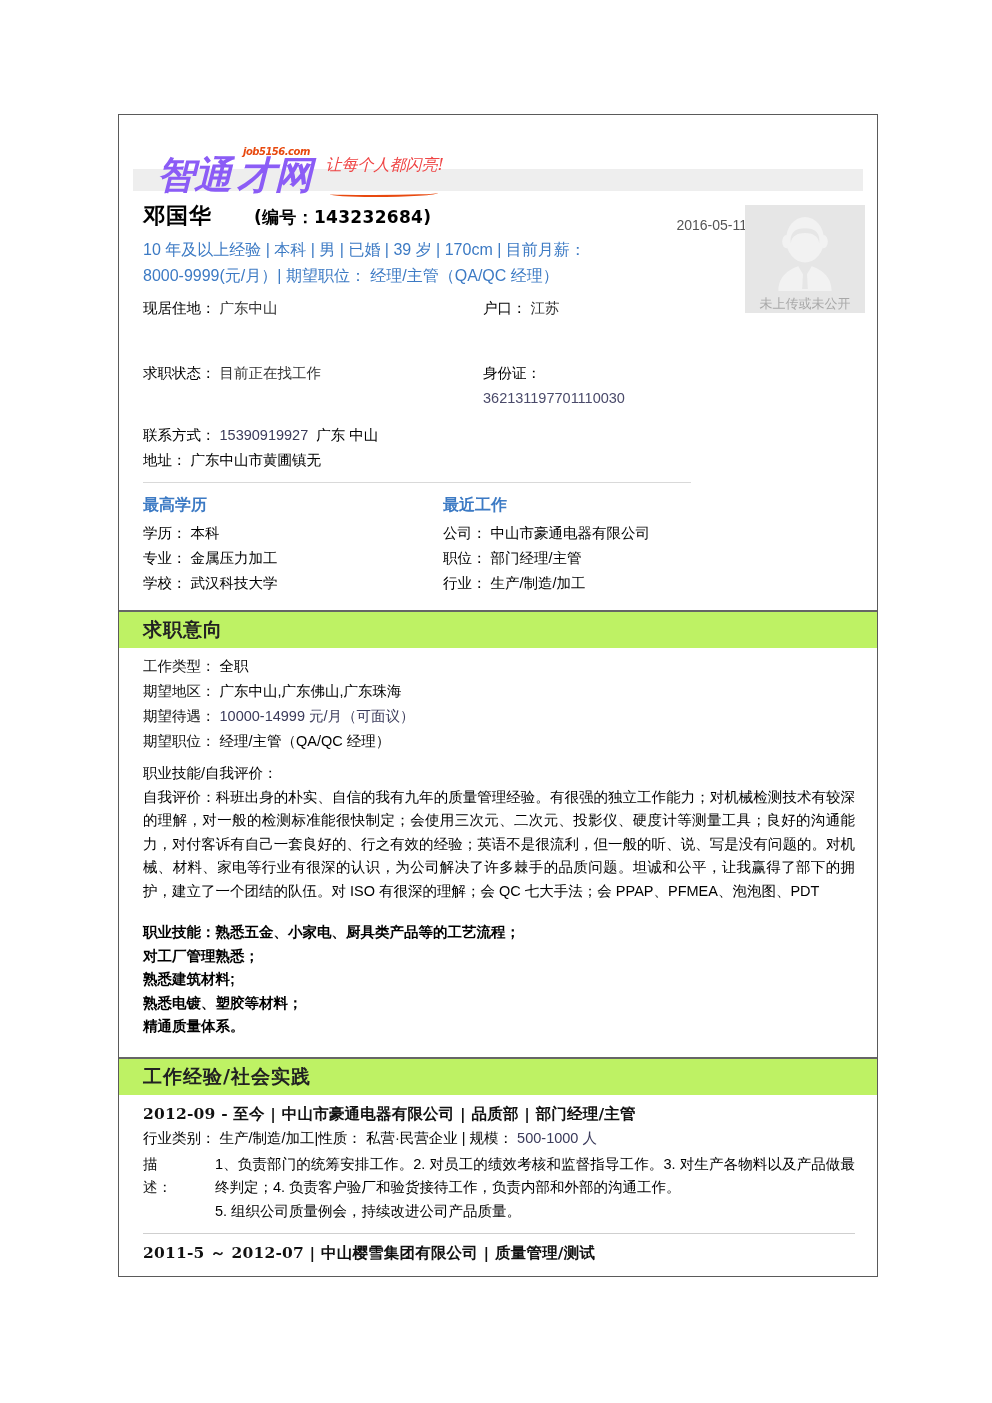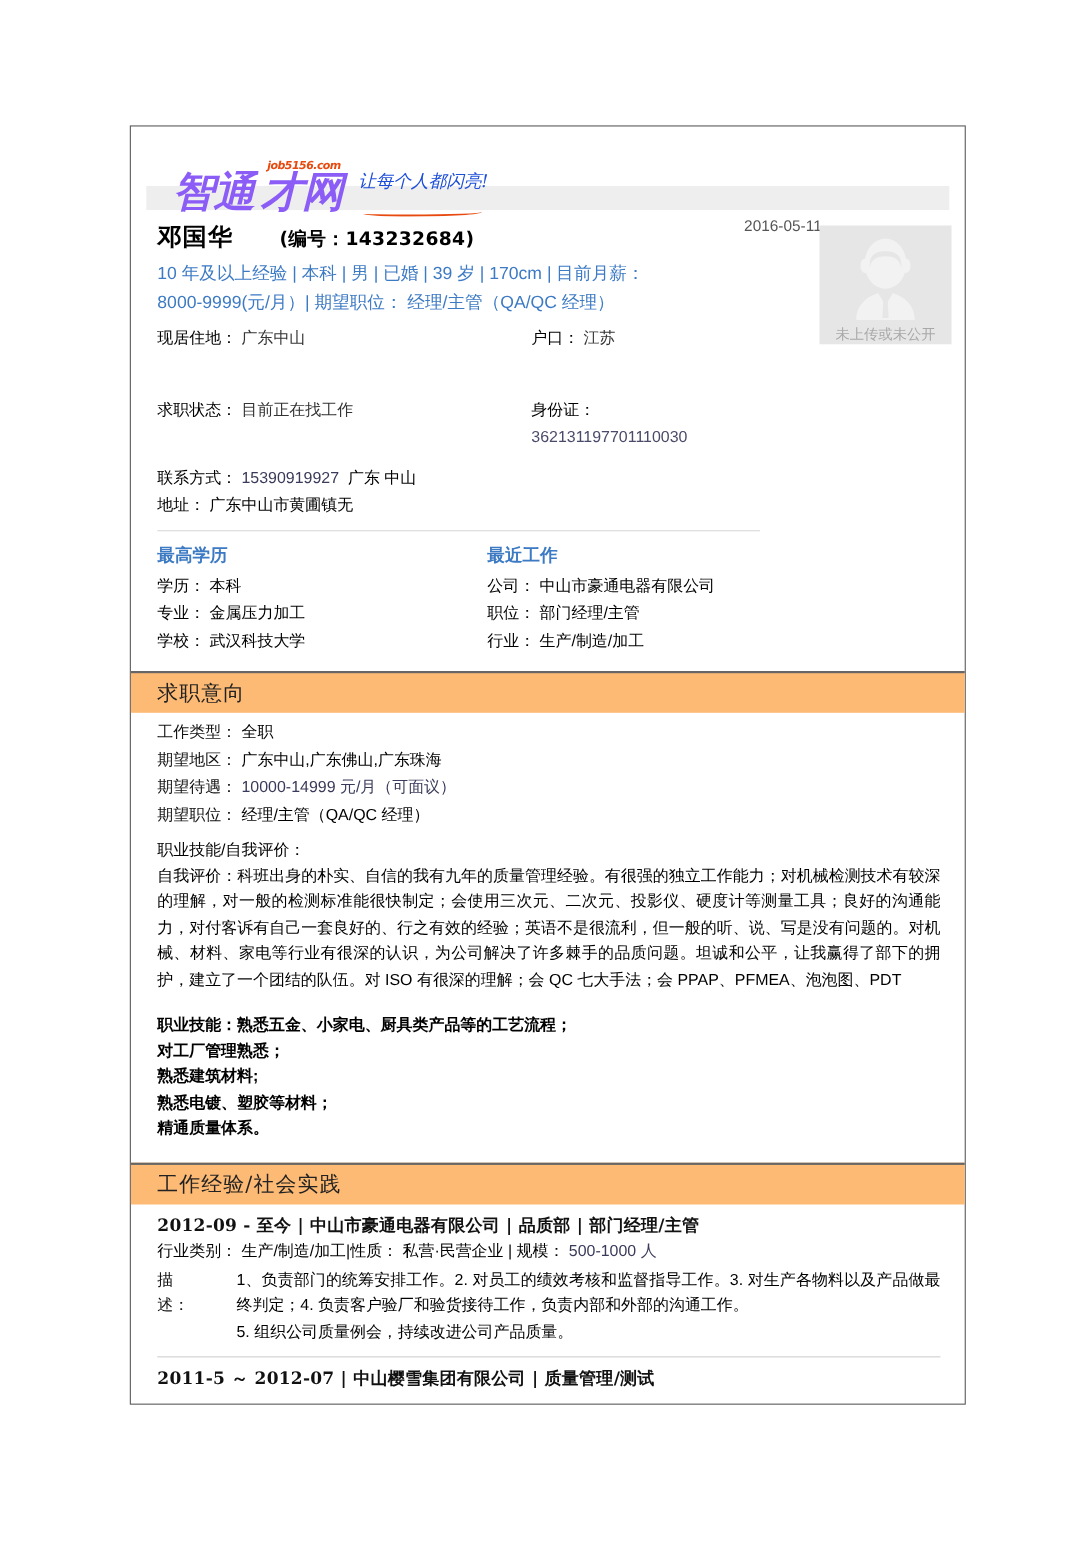--- a/index.html
+++ b/index.html
@@ -58,21 +58,21 @@
     font-weight: 700;
     font-style: italic;
     color: #e8490f;
     letter-spacing: -0.5px;
     white-space: nowrap;
   }
   .logo-slogan {
     font-family: "DejaVu Serif", serif;
     font-size: 16px;
     font-style: italic;
-    color: #1d4ed8;
+    color: #ef4444;
     padding-bottom: 21px;
     position: relative;
     text-align: right;
   }
   .logo-slogan::after {
     content: "";
     position: absolute;
     left: 4px;
     right: 6px;
     bottom: 0px;
@@ -107,21 +107,21 @@
     font-family: "DejaVu Sans", sans-serif;
     font-size: 17px;
     font-weight: 700;
     color: #000;
     margin-left: 42px;
     letter-spacing: 0.3px;
   }
   .snapdate {
     position: absolute;
     right: 130px;
-    top: 6px;
+    top: 26px;
     font-size: 14px;
     color: #555555;
   }
 
   .bluehead {
     color: #3c7ac4;
     font-size: 16px;
     line-height: 1.65;
     margin-top: 6px;
     max-width: 520px;
@@ -188,27 +188,27 @@
     box-sizing: border-box;
   }
   .photo-caption {
     font-size: 13px;
     color: #a8a8a8;
     margin-top: 4px;
   }
 
   
   .section-head {
-    background: #fdba74;
+    background: #bef264;
     border-top: 2px solid #666666;
     padding: 5px 0 5px 24px;
     margin-top: 14px;
     font-family: "DejaVu Serif", "Liberation Serif", serif;
     font-size: 19px;
-    font-weight: 400;
+    font-weight: 700;
     color: #222222;
     letter-spacing: 1px;
   }
 
   .section-body {
     padding: 6px 22px 4px 24px;
     font-size: 14.5px;
     line-height: 1.74;
   }
   .section-body .num { color: #3a3a5a; }

